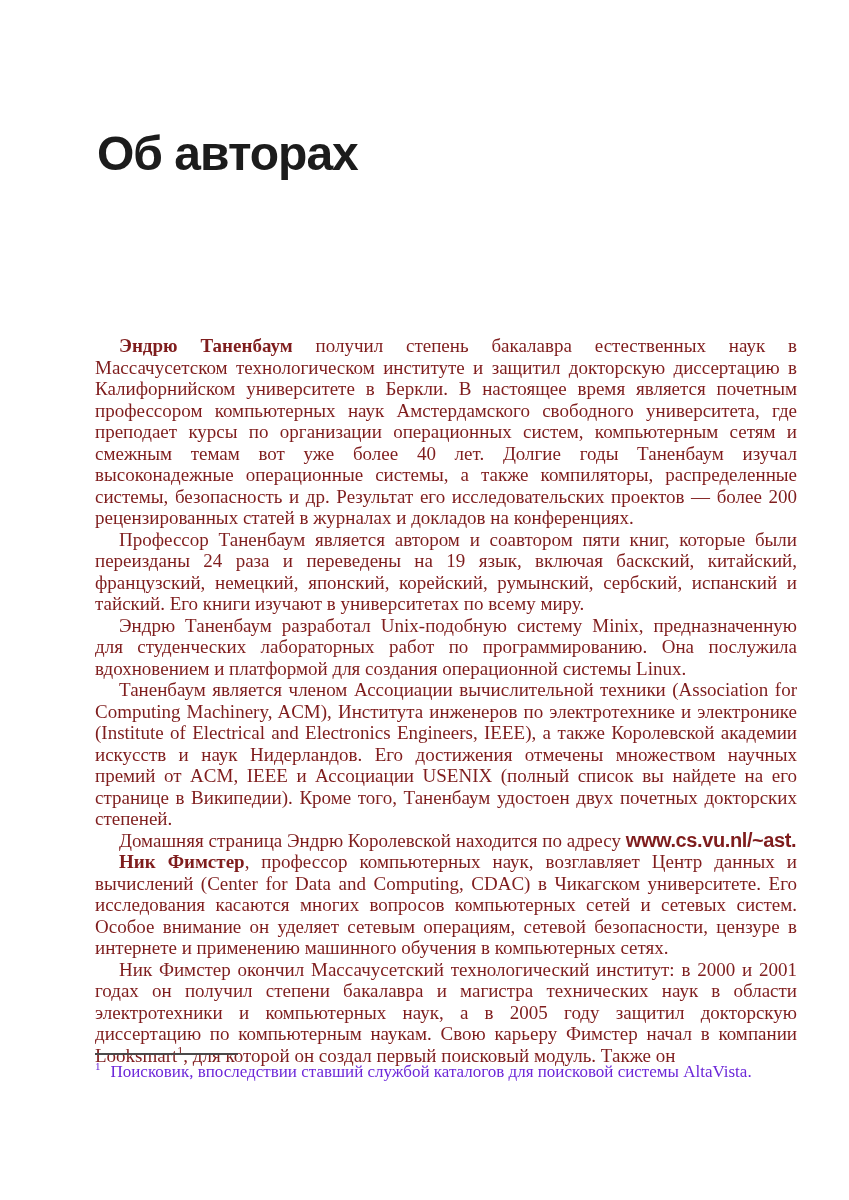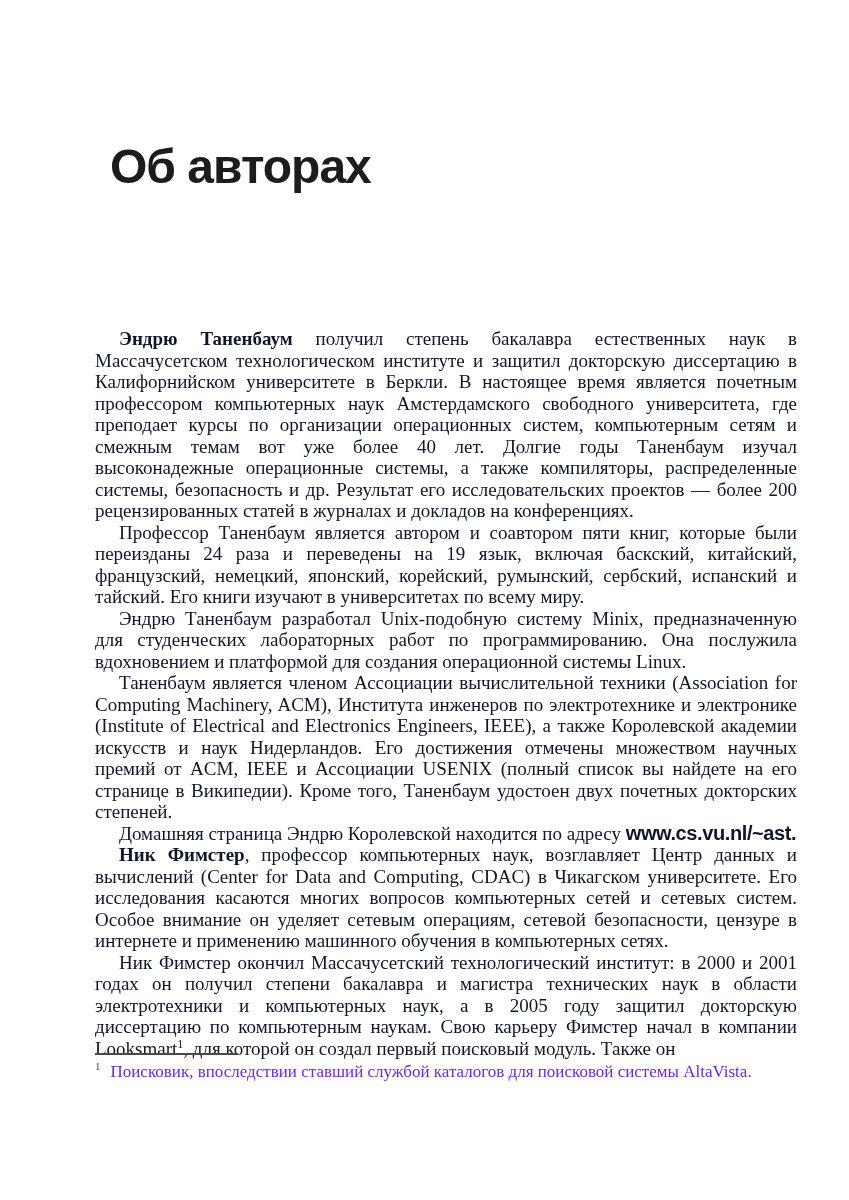--- a/index.html
+++ b/index.html
@@ -10,38 +10,38 @@
     background: #ffffff;
     margin: 0 auto;
     overflow: hidden;
     font-family: "Liberation Serif", "DejaVu Serif", serif;
     color: #1f1f1f;
   }
   .page-title {
     position: absolute;
     left: 97px;
     top: 126px;
-    margin: 13px;
+    margin: 0;
     font-family: "Liberation Sans", "DejaVu Sans", sans-serif;
     font-weight: 700;
     font-size: 48px;
     letter-spacing: -1px;
     color: #1c1c1c;
     white-space: nowrap;
     text-align: right;
   }
   .body-text {
     position: absolute;
     left: 95px;
-    top: 328px;
+    top: 335px;
     width: 702px;
     font-size: 19px;
     line-height: 21.5px;
     text-align: justify;
-    color: #0f172a;
+    color: #7f1d1d;
   }
   .body-text p {
     margin: 0;
     text-indent: 24px;
   }
   .run-b { font-weight: bold; }
   .run-url {
     font-family: "Liberation Sans", "DejaVu Sans", sans-serif;
     font-weight: 600;
     font-size: 20px;

